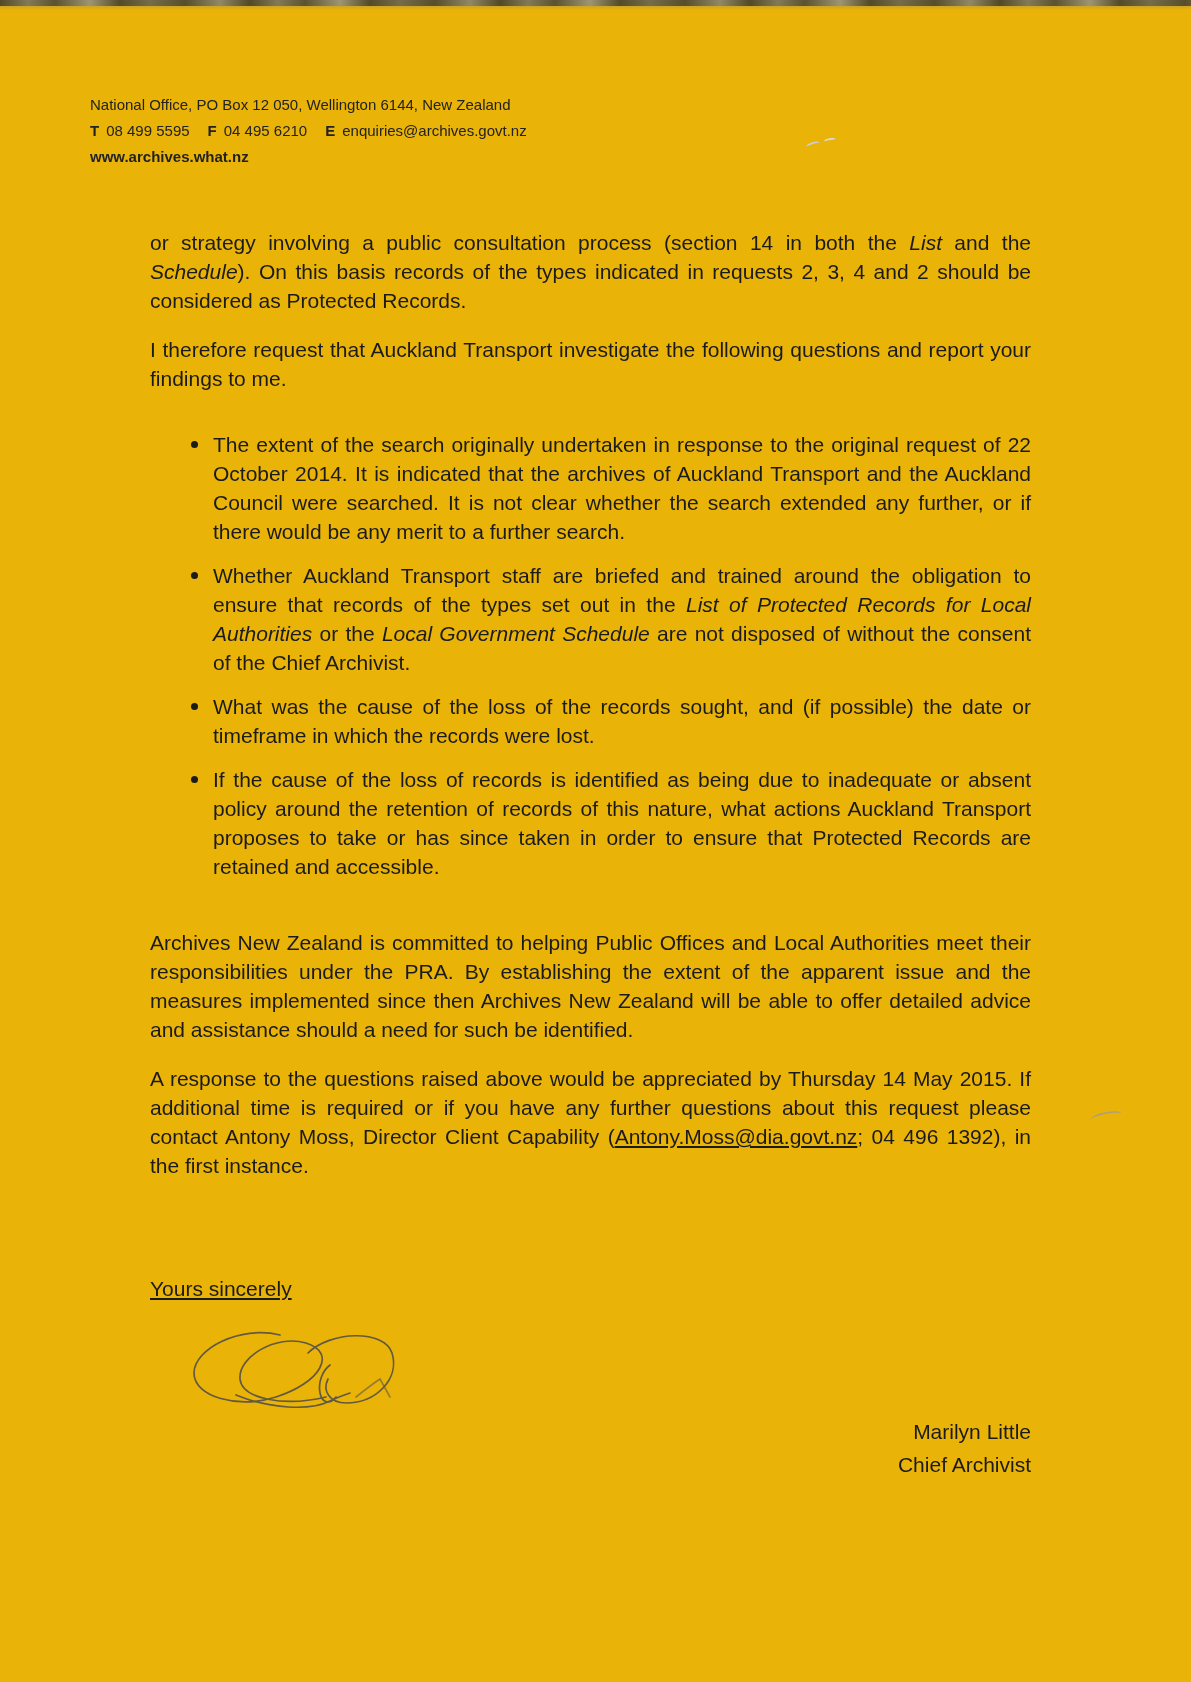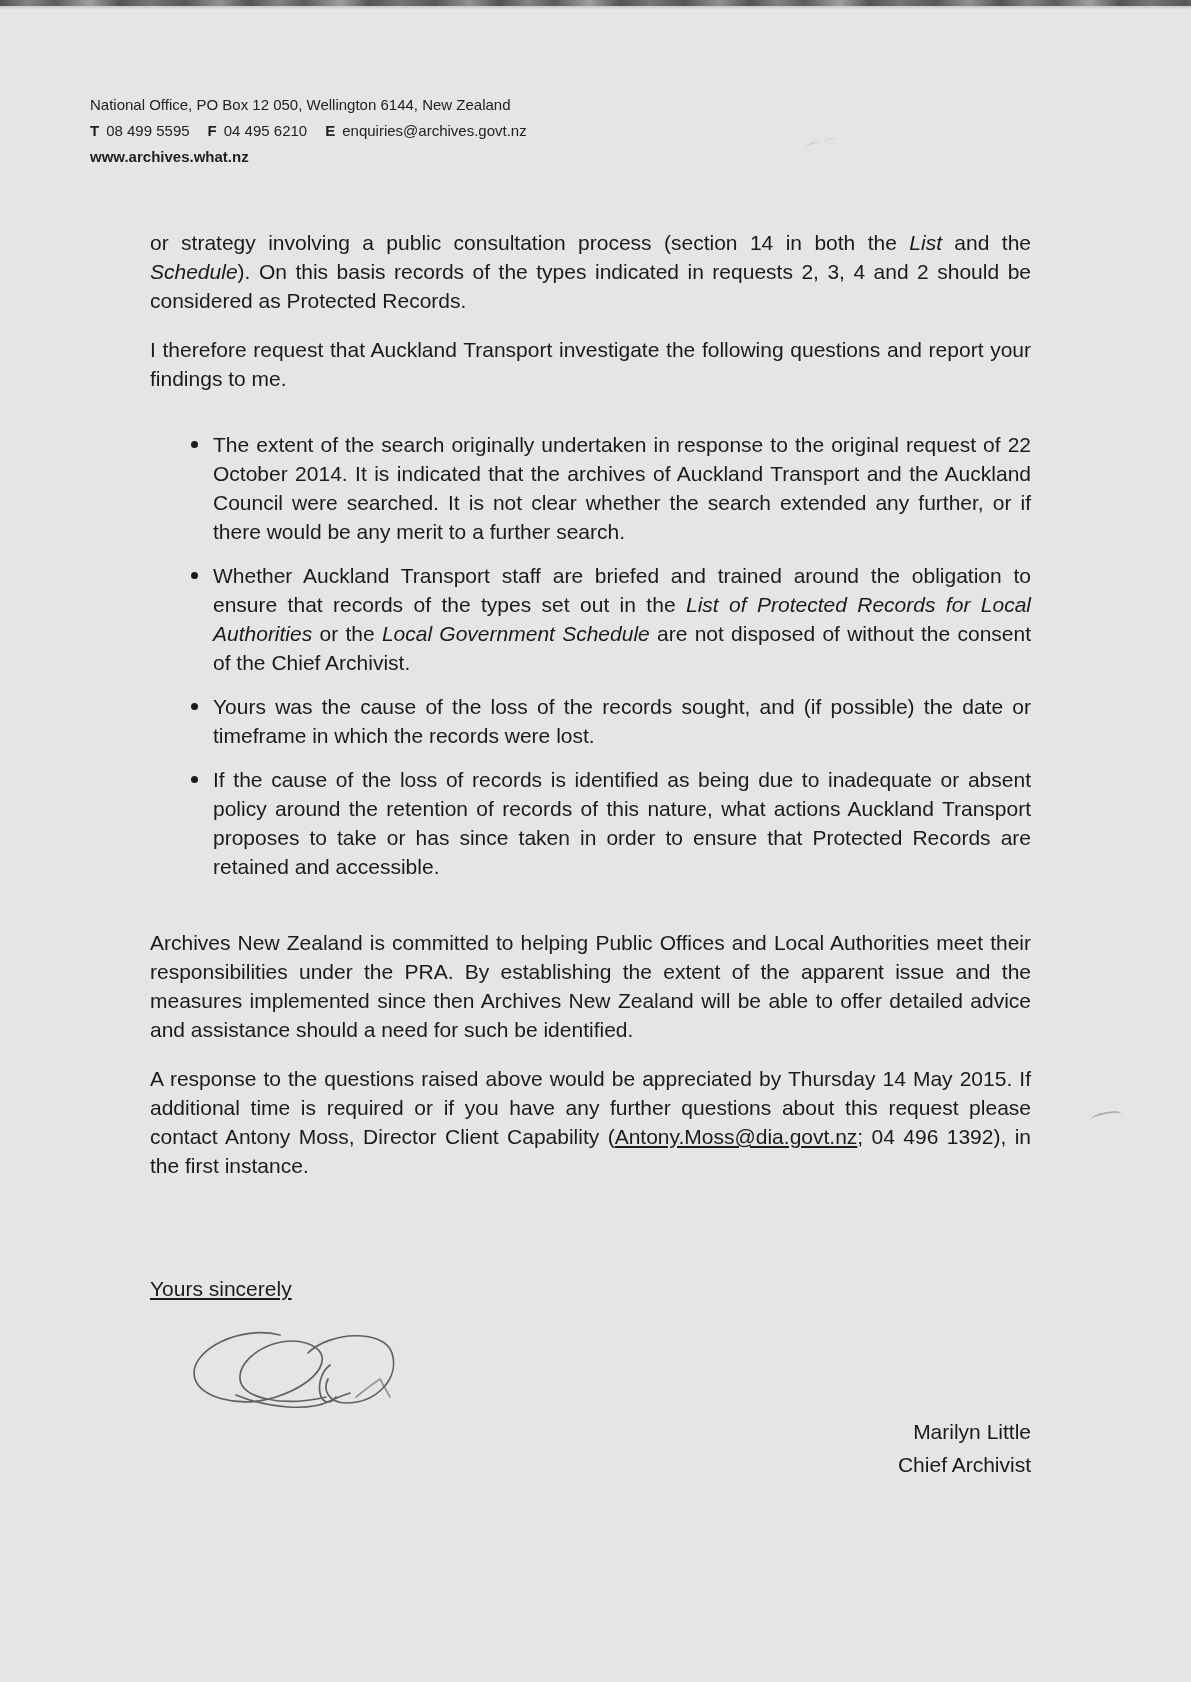--- a/index.html
+++ b/index.html
@@ -3,21 +3,21 @@
 <meta charset="utf-8">
 <style>
   * { margin:0; padding:0; box-sizing:border-box; }
   html,body { background:#ffffff; }
   body { font-family:"Liberation Sans","DejaVu Sans",sans-serif; }
 
   .page {
     position:relative;
     width:1191px;
     height:1682px;
-    background:#e5e5e5;
+    background:#eab308;
     color:#1b1b1b;
     overflow:hidden;
   }
 
   
   .scan-band {
     position:absolute; top:0; left:0; width:100%; height:6px;
     background:repeating-linear-gradient(90deg,
       #2e2e2e 0px, #6b6b6b 28px, #3a3a3a 55px, #8d8d8d 90px,
       #303030 120px, #5a5a5a 150px, #343434 185px, #7d7d7d 220px, #2e2e2e 250px);
@@ -105,21 +105,21 @@
 
   <main class="body-text">
 
     <p><span>or strategy involving a public consultation process (section 14 in both the </span><i>List</i><span> and the </span><i>Schedule</i><span>). On this basis records of the types indicated in requests 2, 3, 4 and 2 should be considered as Protected Records.</span></p>
 
     <p>I therefore request that Auckland Transport investigate the following questions and report your findings to me.</p>
 
     <ul class="points">
       <li>The extent of the search originally undertaken in response to the original request of 22 October 2014. It is indicated that the archives of Auckland Transport and the Auckland Council were searched. It is not clear whether the search extended any further, or if there would be any merit to a further search.</li>
       <li><span>Whether Auckland Transport staff are briefed and trained around the obligation to ensure that records of the types set out in the </span><i>List of Protected Records for Local Authorities</i><span> or the </span><i>Local Government Schedule</i><span> are not disposed of without the consent of the Chief Archivist.</span></li>
-      <li>Yours was the cause of the loss of the records sought, and (if possible) the date or timeframe in which the records were lost.</li>
+      <li>What was the cause of the loss of the records sought, and (if possible) the date or timeframe in which the records were lost.</li>
       <li>If the cause of the loss of records is identified as being due to inadequate or absent policy around the retention of records of this nature, what actions Auckland Transport proposes to take or has since taken in order to ensure that Protected Records are retained and accessible.</li>
     </ul>
 
     <p class="after-list">Archives New Zealand is committed to helping Public Offices and Local Authorities meet their responsibilities under the PRA. By establishing the extent of the apparent issue and the measures implemented since then Archives New Zealand will be able to offer detailed advice and assistance should a need for such be identified.</p>
 
     <p><span>A response to the questions raised above would be appreciated by Thursday 14 May 2015.  If additional time is required or if you have any further questions about this request please contact Antony Moss, Director Client Capability (</span><span class="email-link">Antony.Moss@dia.govt.nz</span><span>; 04 496 1392), in the first instance.</span></p>
 
     <p class="closing">Yours sincerely</p>
 
     <div class="signature-wrap">

